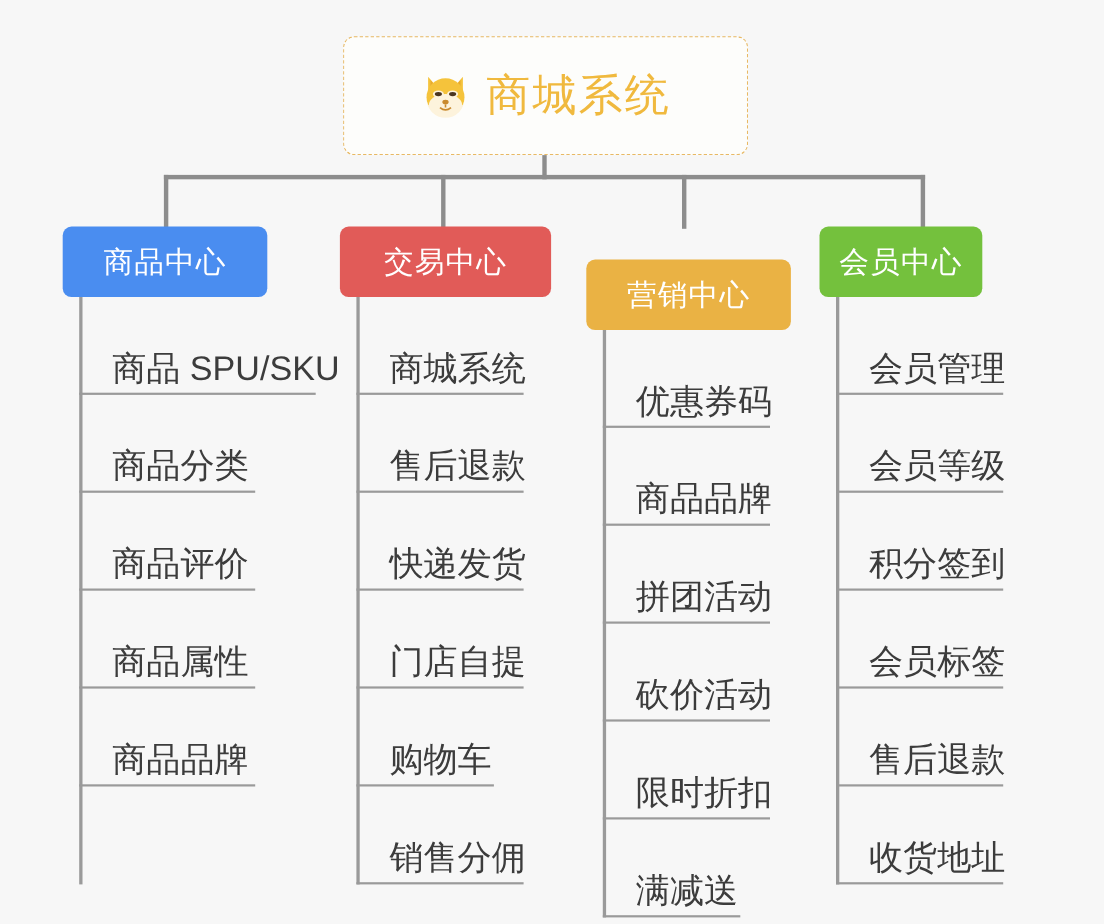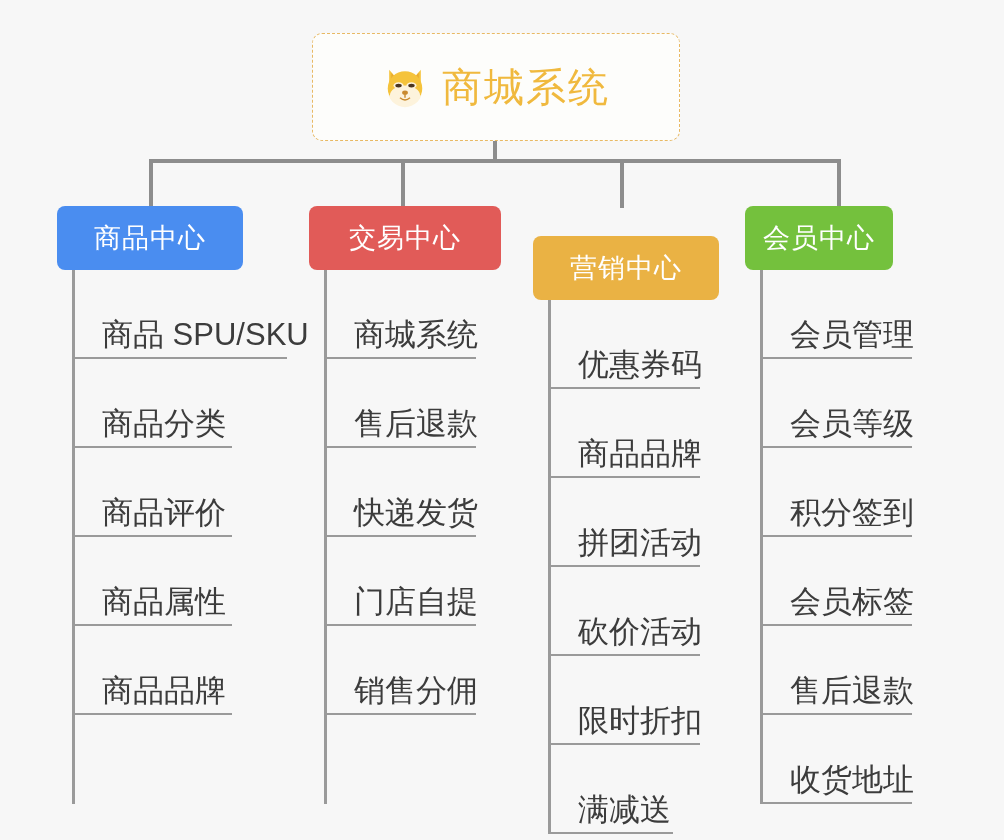--- a/index.html
+++ b/index.html
@@ -217,20 +217,23 @@
         </li>
       <li class="leaf-item">
           <span class="leaf-label" style="color: rgb(60, 60, 60);">售后退款</span>
         </li>
       <li class="leaf-item">
           <span class="leaf-label" style="color: rgb(60, 60, 60);">快递发货</span>
         </li>
       <li class="leaf-item">
           <span class="leaf-label" style="color: rgb(60, 60, 60);">门店自提</span>
         </li>
+      <li class="leaf-item short">
+          <span class="leaf-label" style="color: rgb(60, 60, 60);">购物车</span>
+        </li>
       <li class="leaf-item">
           <span class="leaf-label" style="color: rgb(60, 60, 60);">销售分佣</span>
         </li>
     </ul>
   </div>
 
   <div class="column c2">
     <div class="col-header" style="background: rgb(234, 178, 68);">营销中心</div>
     <div class="col-trunk" style="height: 534px;"></div>
     <ul class="leaf-list">

